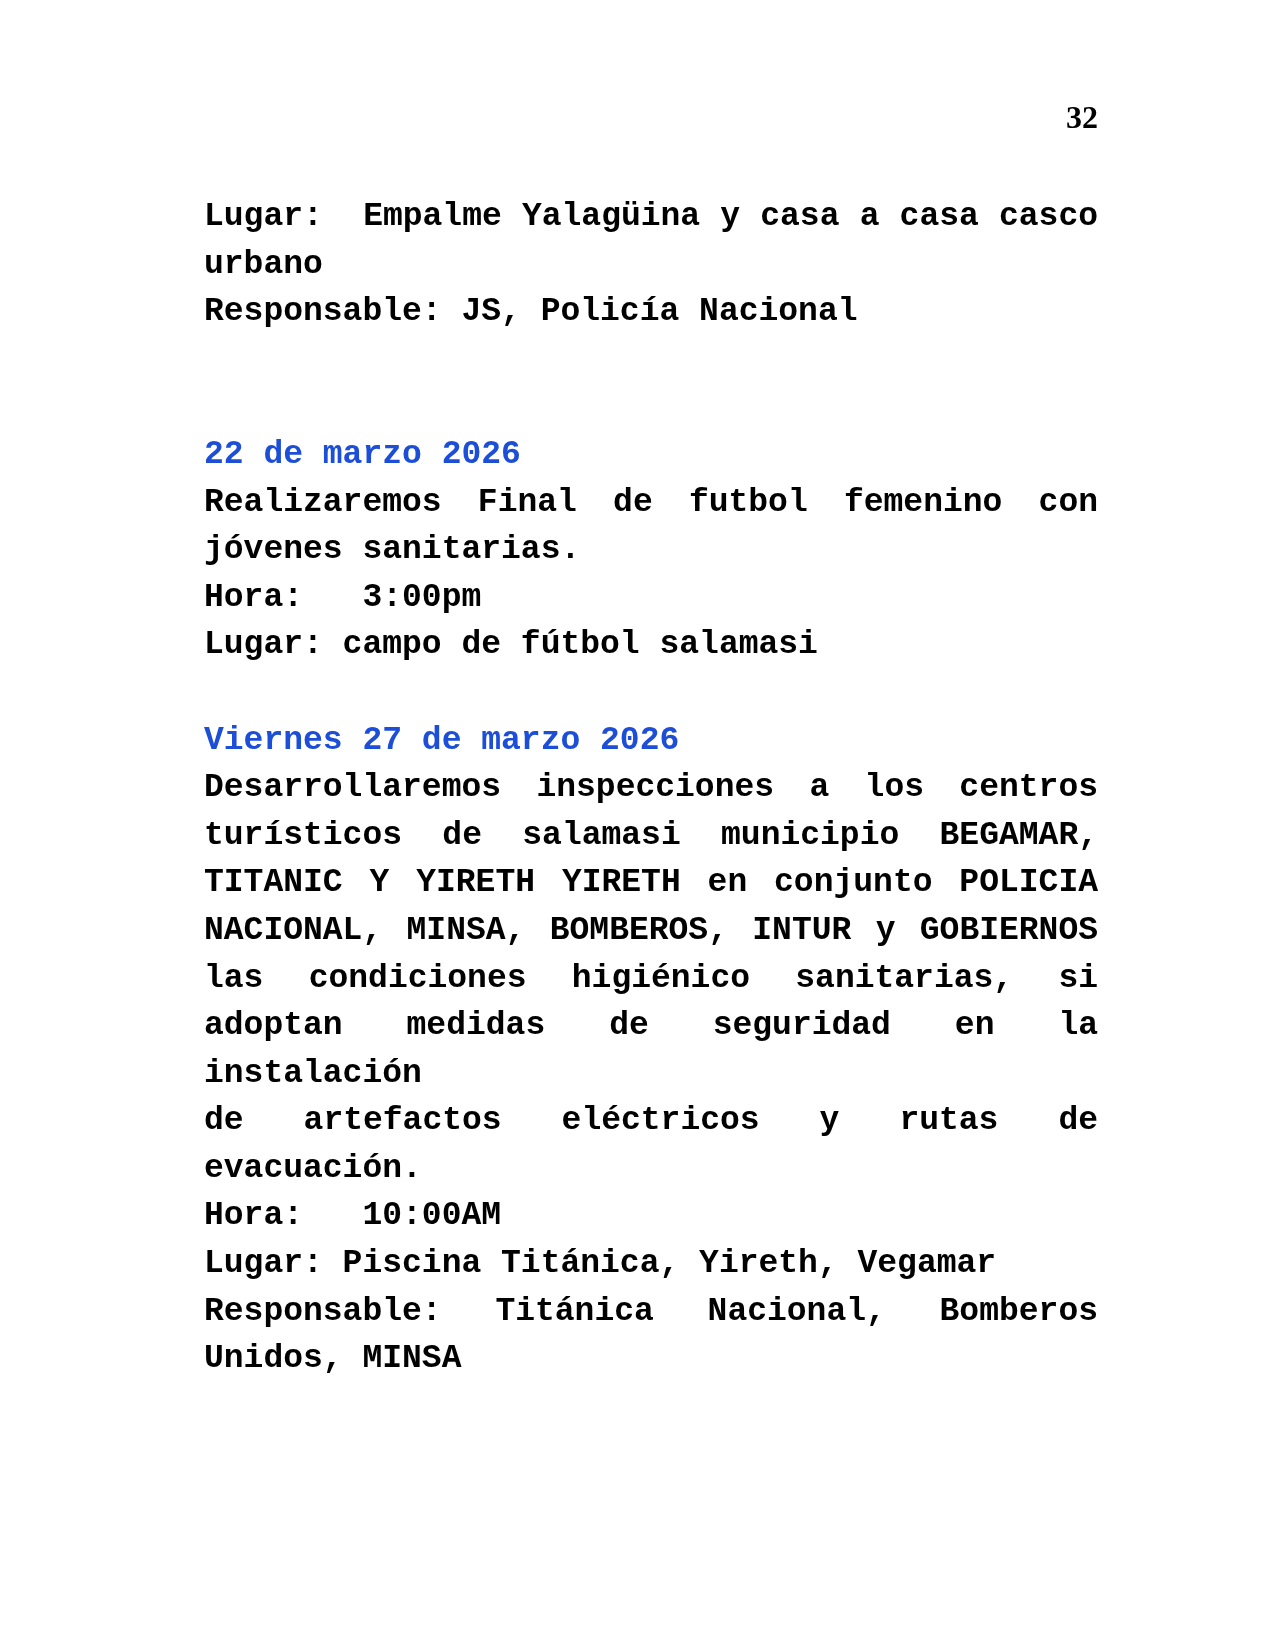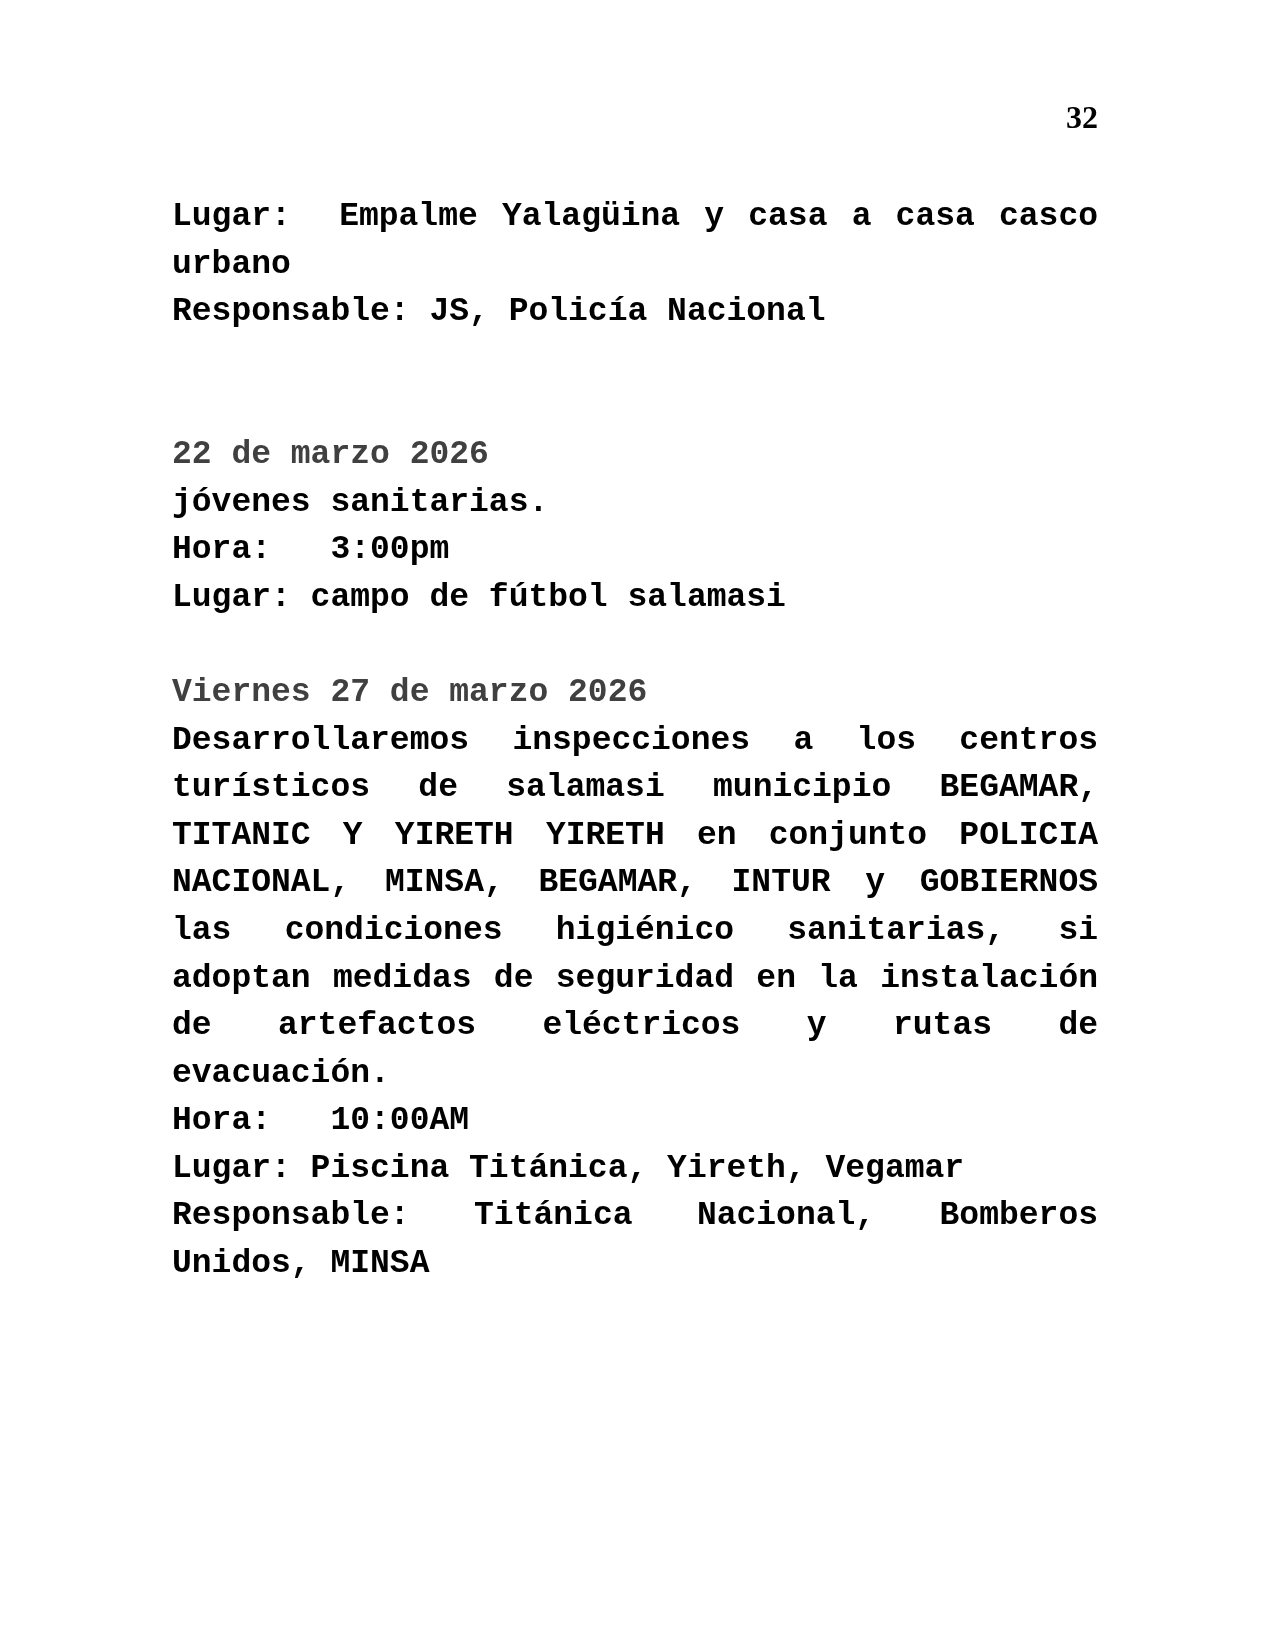--- a/index.html
+++ b/index.html
@@ -28,53 +28,55 @@
     position: absolute;
     left: 172px;
     top: 193px;
     width: 926px;
     font-size: 33px;
     line-height: 47.6px;
   }
   .line {
     min-height: 47.6px;
     white-space: pre;        
+    margin-left: 32px;
   }
   .line.justify {
     white-space: normal;
     text-align: justify;
     text-align-last: justify; 
   }
   .line.heading {
-    color: #404040;           
+    color: #1d4ed8;           
   }
 </style>
 </head>
 <body>
 
 <div class="page">
 
   <div class="pageno">32</div>
 
   <div class="textblock">
     <div class="line justify">Lugar:&nbsp; Empalme Yalagüina y casa a casa casco</div>
     <div class="line">urbano</div>
     <div class="line">Responsable: JS, Policía Nacional</div>
     <div class="line"></div>
     <div class="line"></div>
     <div class="line heading">22 de marzo 2026</div>
+    <div class="line justify">Realizaremos Final de futbol femenino con</div>
     <div class="line">jóvenes sanitarias.</div>
     <div class="line">Hora:   3:00pm</div>
     <div class="line">Lugar: campo de fútbol salamasi</div>
     <div class="line"></div>
     <div class="line heading">Viernes 27 de marzo 2026</div>
     <div class="line justify">Desarrollaremos inspecciones a los centros</div>
     <div class="line justify">turísticos de salamasi municipio BEGAMAR,</div>
     <div class="line justify">TITANIC Y YIRETH YIRETH en conjunto POLICIA</div>
-    <div class="line justify">NACIONAL, MINSA, BEGAMAR, INTUR y GOBIERNOS</div>
+    <div class="line justify">NACIONAL, MINSA, BOMBEROS, INTUR y GOBIERNOS</div>
     <div class="line justify">las condiciones higiénico sanitarias, si</div>
     <div class="line justify">adoptan medidas de seguridad en la instalación</div>
     <div class="line justify">de artefactos eléctricos y rutas de</div>
     <div class="line">evacuación.</div>
     <div class="line">Hora:   10:00AM</div>
     <div class="line">Lugar: Piscina Titánica, Yireth, Vegamar</div>
     <div class="line justify">Responsable: Titánica Nacional, Bomberos</div>
     <div class="line">Unidos, MINSA</div>
   </div>
 

